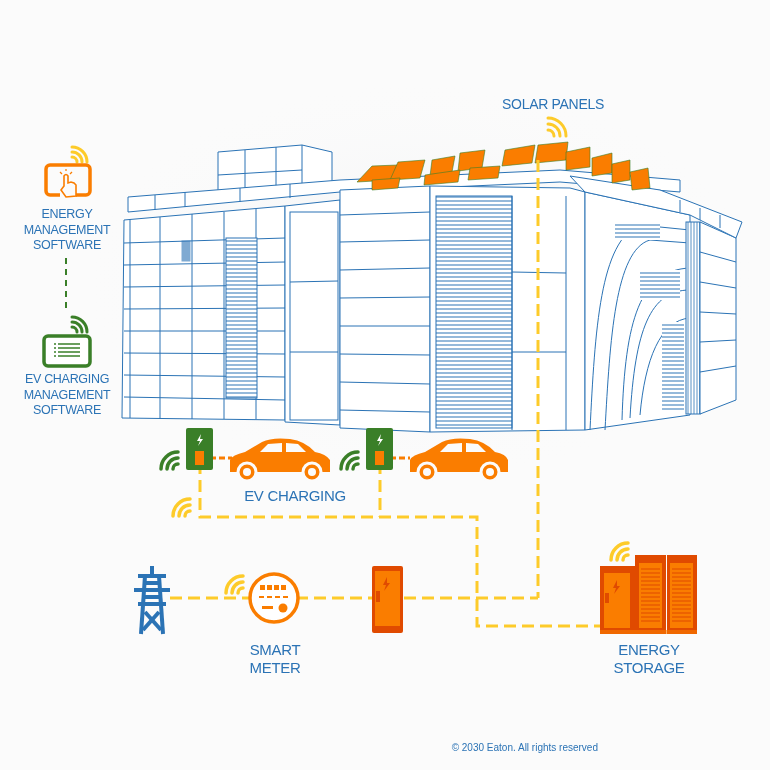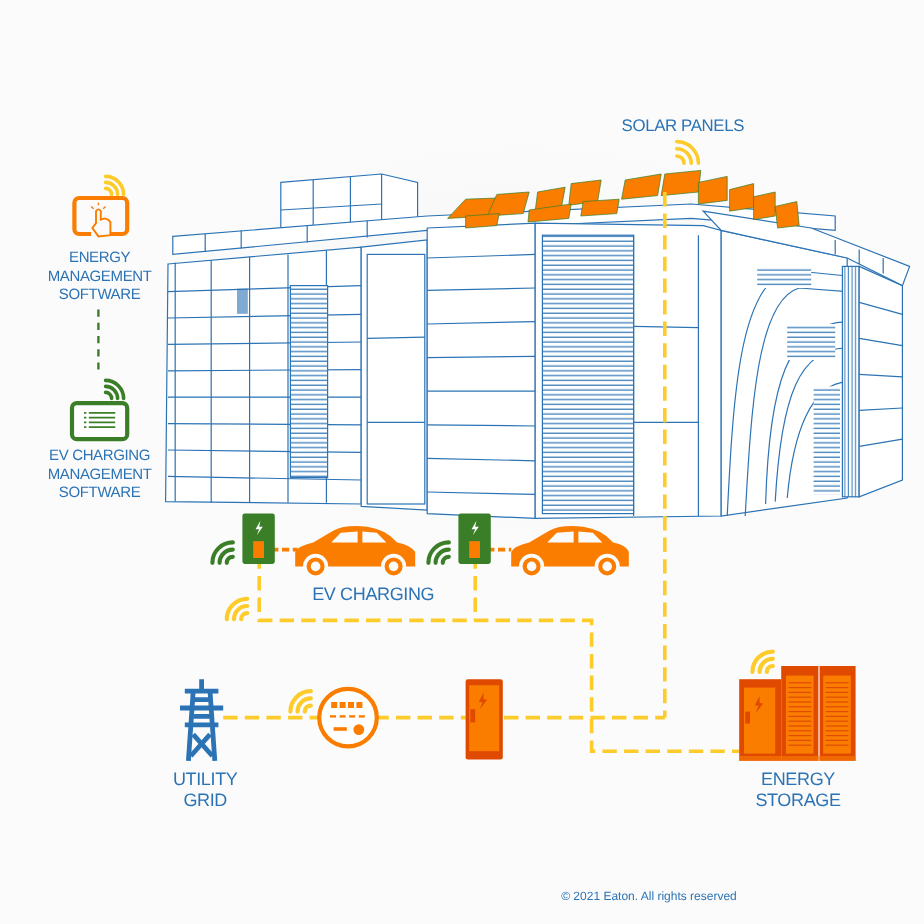--- a/index.html
+++ b/index.html
@@ -1,18 +1,18 @@
 <!DOCTYPE html>
 <html><head>
 <meta charset="utf-8">
 <style>
   html, body { margin:0; padding:0; }
   body { width:770px; height:770px; background:#fbfbfb; position:relative; overflow:hidden;
          font-family:"Liberation Sans", sans-serif; }
-  .stage { position:absolute; left:0; top:0; width:616px; height:770px;margin-left:16px; }
+  .stage { position:absolute; left:0; top:0; width:616px; height:770px; }
   svg.art { position:absolute; left:0; top:0; }
   .lbl { position:absolute; color:#2b73b5; text-align:center; font-size:14px; line-height:17px;
          letter-spacing:-0.3px; text-transform:uppercase; white-space:pre-line; }
   .lbl.big { font-size:15px; line-height:18px; }
   .copy { position:absolute; right:18px; top:742px; font-size:10px; color:#2b73b5; }
 </style>
 </head>
 <body>
 
 <div class="stage">
@@ -327,19 +327,19 @@
 </svg>
 
 <div class="lbl" style="left:488px; top:96px; width:130px;">SOLAR PANELS</div>
 <div class="lbl" style="left:0px; top:207px; width:134px; font-size:12.5px; line-height:15.5px;">ENERGY
 MANAGEMENT
 SOFTWARE</div>
 <div class="lbl" style="left:0px; top:372px; width:134px; font-size:12.5px; line-height:15.5px;">EV CHARGING
 MANAGEMENT
 SOFTWARE</div>
 <div class="lbl big" style="left:235px; top:487px; width:120px;">EV CHARGING</div>
-<div class="lbl big" style="left:110px; top:641px; width:90px;">UTILITY
-GRID</div>
+<div class="lbl big" style="left:230px; top:641px; width:90px;">SMART
+METER</div>
 <div class="lbl big" style="left:598px; top:641px; width:102px;">ENERGY
 STORAGE</div>
-<div class="copy">© 2021 Eaton. All rights reserved</div>
+<div class="copy">© 2030 Eaton. All rights reserved</div>
 
 </div>
 
 </body></html>

